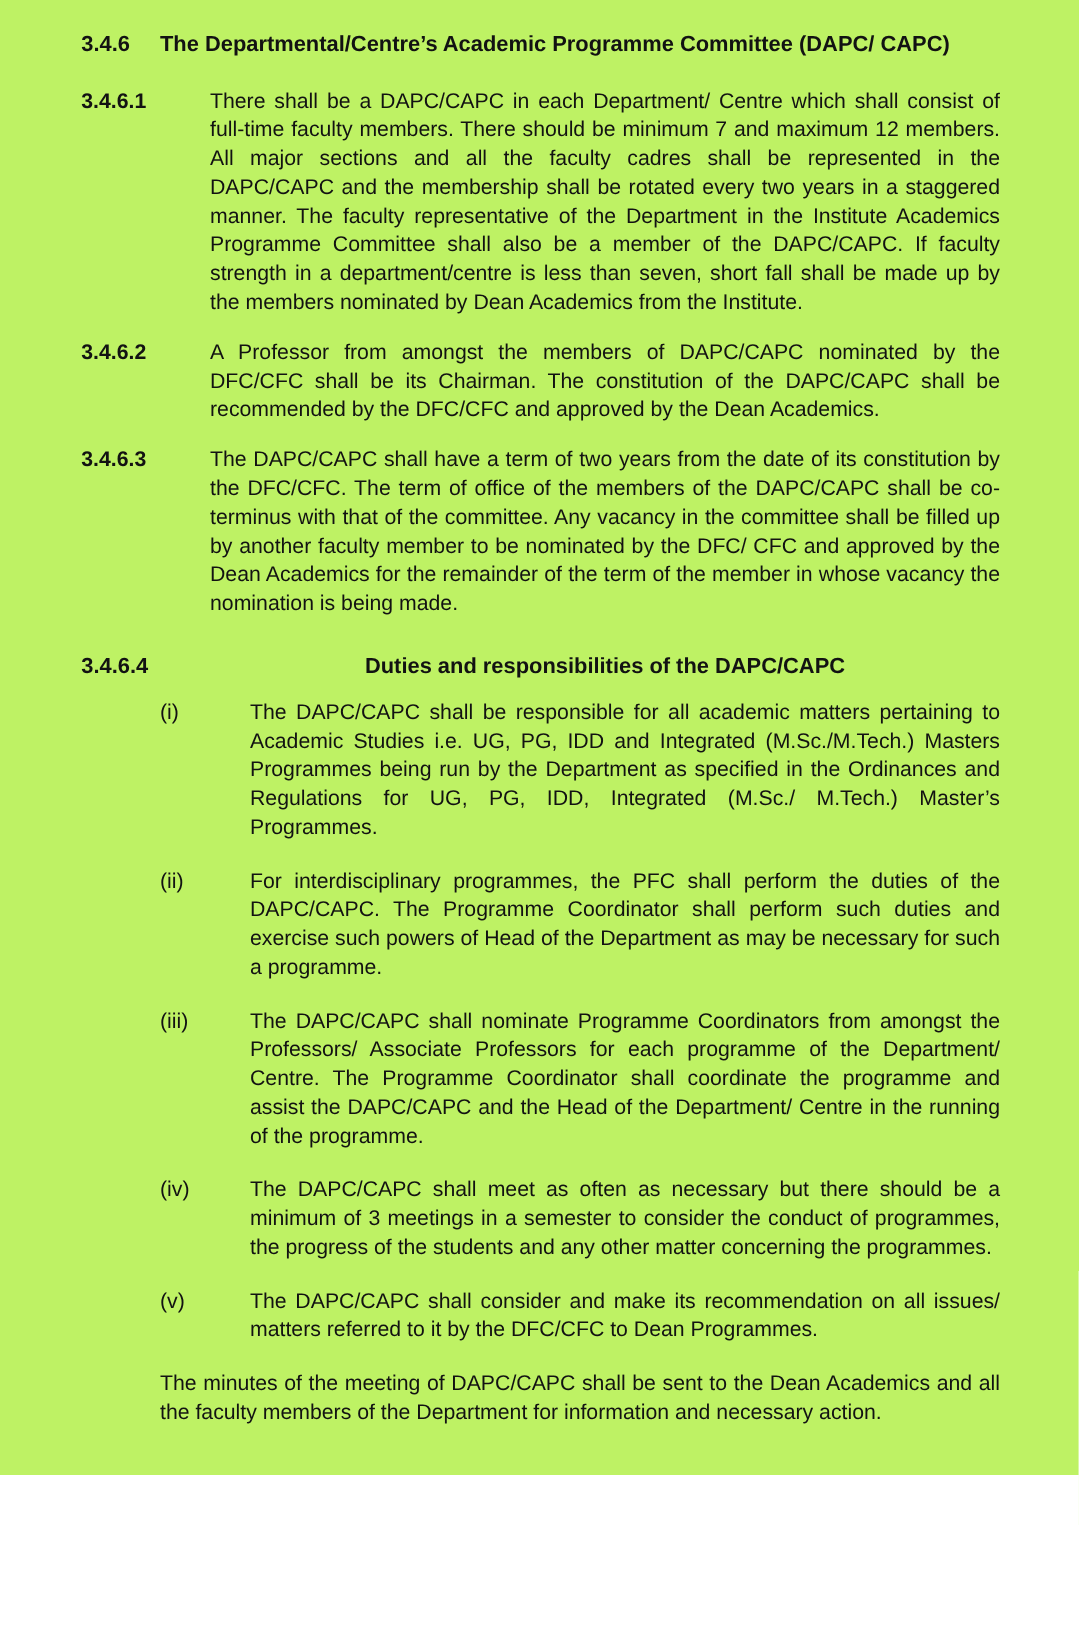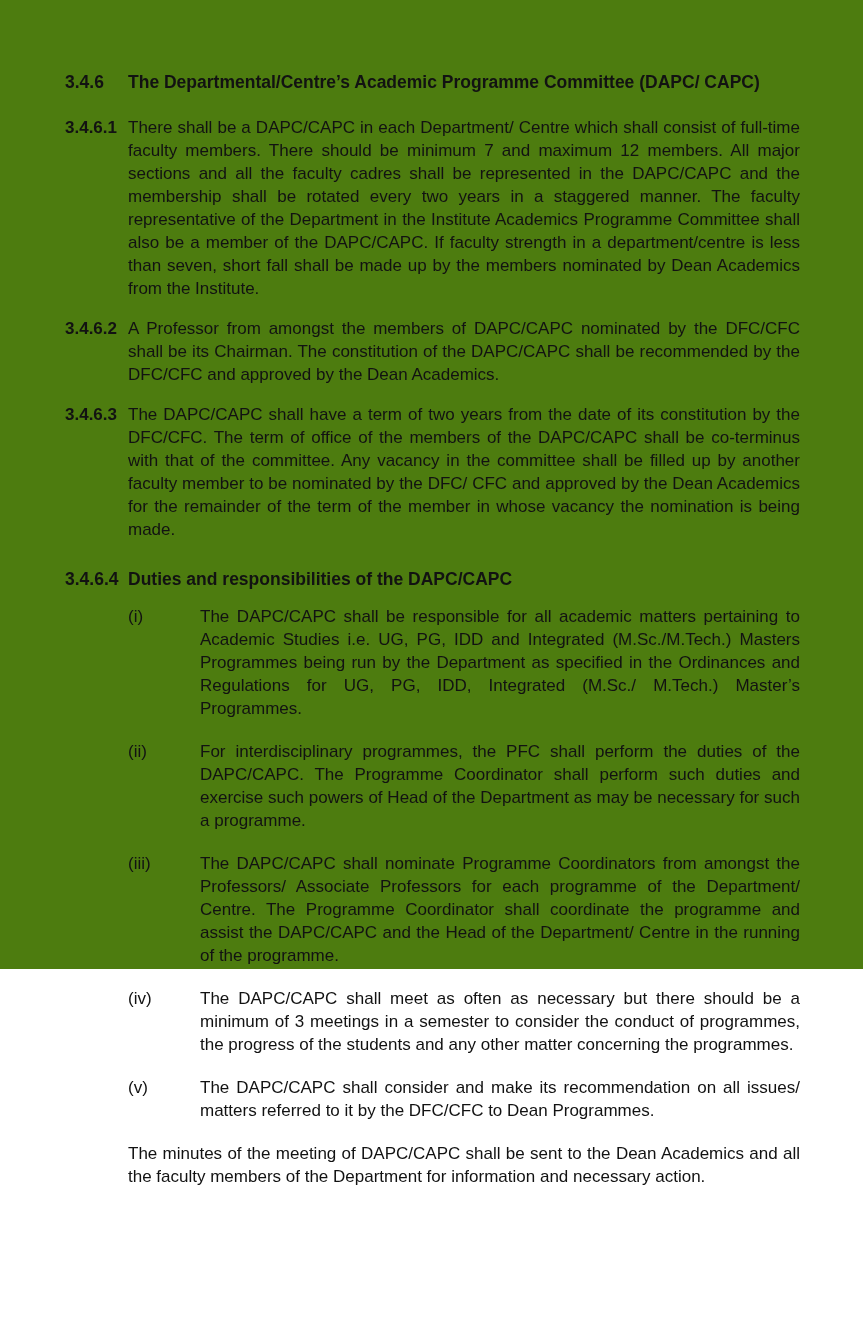--- a/index.html
+++ b/index.html
@@ -10,23 +10,23 @@
   body {
     width: 863px;
     height: 1320px;
     font-family: "Liberation Sans", sans-serif;
     color: #121212;
     overflow: hidden;
   }
   .page {
     box-sizing: border-box;
     width: 863px;
-    height: 969px;
-    padding: 71px 63px 0 65px;
-    background: #4d7c0f;
+    height: 1180px;
+    padding: 24px 63px 0 65px;
+    background: #bef264;
   }
   
   .section-heading {
     display: flex;
     font-weight: bold;
     font-size: 17.5px;
     line-height: 23px;
     margin: 0 0 22px 0;
   }
   .section-heading .num {
@@ -34,38 +34,39 @@
   }
   .section-heading .title {
     flex: 1;
   }
   
   .clause {
     display: flex;
     font-size: 17px;
     line-height: 23px;
     margin: 0 0 17px 0;
+    gap: 40px;
   }
   .clause .num {
     flex: 0 0 63px;
     font-weight: bold;
   }
   .clause .body {
     flex: 1;
     text-align: justify;
   }
   
   .clause.bold-title {
     font-weight: bold;
     font-size: 17.5px;
     margin-bottom: 14px;
     margin-top: 27px;
   }
   .clause.bold-title .body {
-    text-align: left;
+    text-align: center;
   }
   
   .duty {
     display: flex;
     font-size: 17px;
     line-height: 23px;
     margin: 0 0 20px 63px;
   }
   .duty .marker {
     flex: 0 0 72px;

